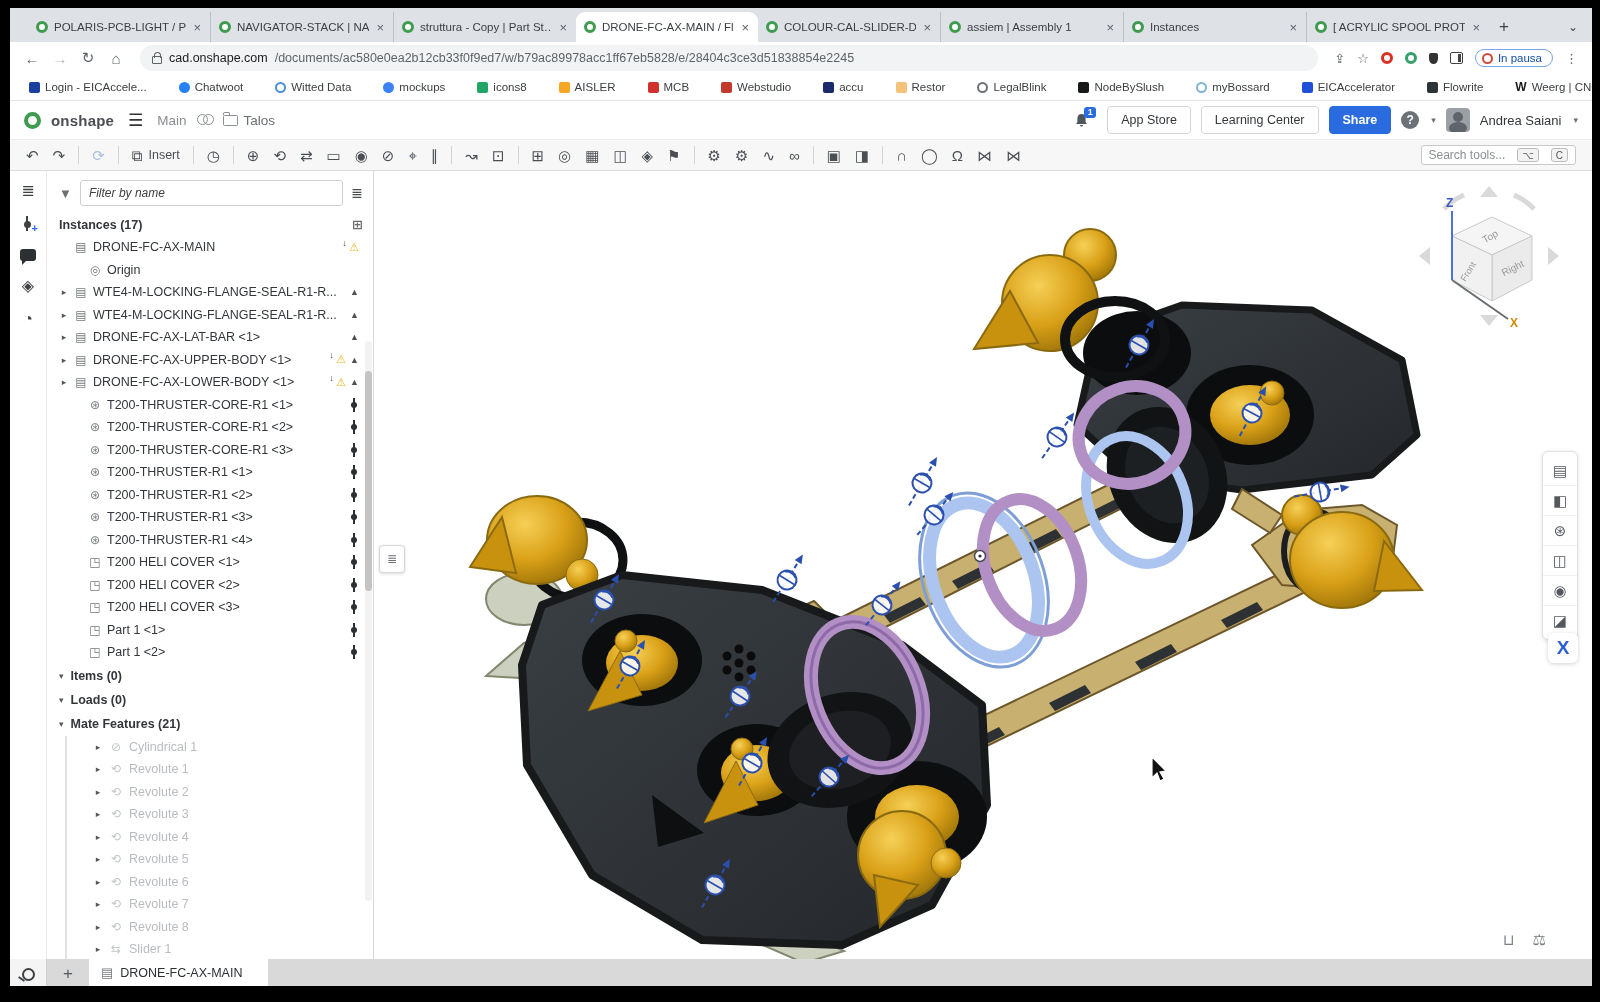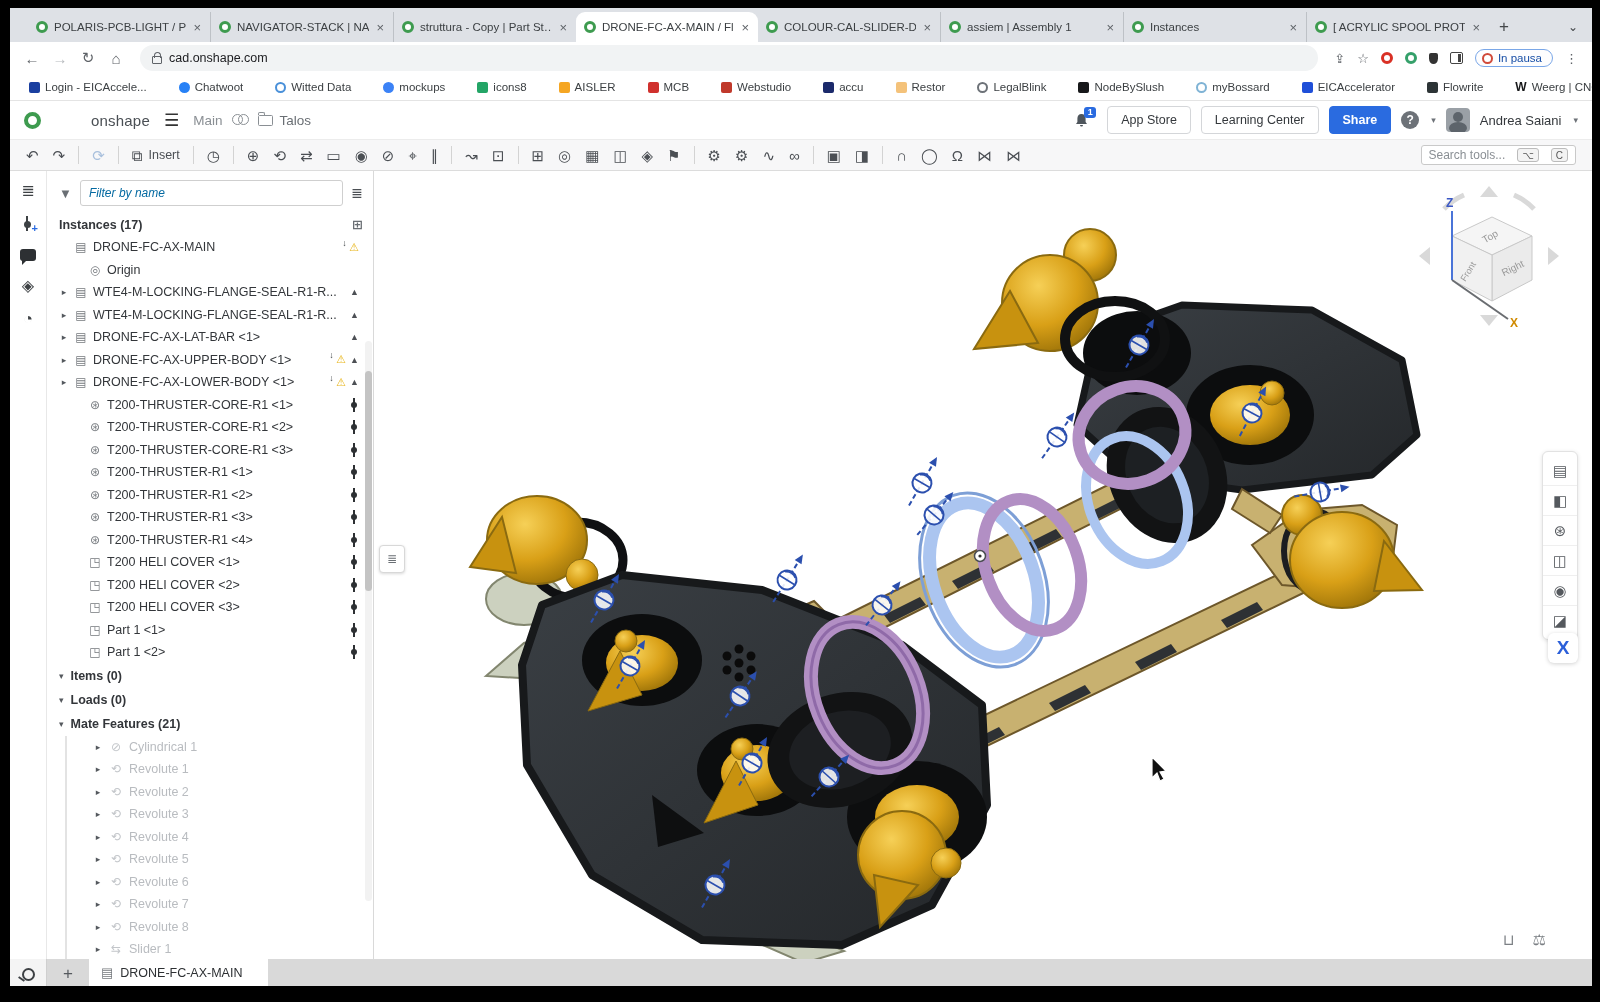--- a/index.html
+++ b/index.html
@@ -48,21 +48,21 @@
   .bico.ci{border-radius:50%;}
   .bico.ring{border-radius:50%;border:2.5px solid;box-sizing:border-box;background:#fff!important;}
   .bico.lt{font-weight:bold;font-size:12px;line-height:11px;width:auto;}
   .bmmore{margin-left:auto;color:#5f6368;font-size:13px;padding:0 8px;}
   .altri{display:flex;align-items:center;gap:6px;color:#3c4043;padding-right:4px;white-space:nowrap;}
   .folder{width:13px;height:9px;border:1.5px solid #8a8f94;border-radius:1.5px;position:relative;display:inline-block;}
   .folder::before{content:'';position:absolute;top:-3.5px;left:-1px;width:5px;height:2px;border:1.5px solid #8a8f94;border-bottom:none;border-radius:2px 2px 0 0;}
   
   .oheader{height:38px;background:#fff;display:flex;align-items:center;padding:0 14px;gap:10px;border-bottom:1px solid #ececec;}
   .ologo{width:17px;height:17px;border-radius:50%;border:4.5px solid #3e9b4f;box-sizing:border-box;}
-  .obrand{font-size:15px;color:#4a4f54;font-weight:400;letter-spacing:.2px;margin-right:4px;margin-left:40px;}
+  .obrand{font-size:15px;color:#4a4f54;font-weight:700;letter-spacing:.2px;margin-right:4px;}
   .hamb{font-size:17px;color:#333;margin-right:2px;}
   .otitle{font-size:17px;font-weight:bold;color:#26282b;white-space:nowrap;letter-spacing:-.2px;}
   .oworkspace{font-size:13.5px;color:#8a8f94;margin-left:2px;}
   .linkico{position:relative;width:16px;height:12px;display:inline-block;}
   .linkico::before,.linkico::after{content:'';position:absolute;width:9px;height:9px;border:1.8px solid #8a8f94;border-radius:50%;top:0;}
   .linkico::before{left:0;} .linkico::after{left:6px;}
   .ofolder{display:flex;align-items:center;gap:6px;color:#6a6f74;font-size:13.5px;}
   .hspacer{flex:1;}
   .bell{position:relative;width:15px;height:15px;margin-right:8px;}
   .bell svg{display:block;}
@@ -96,21 +96,21 @@
   .bubble::after{content:'';position:absolute;left:2px;bottom:-4px;border:3px solid transparent;border-top-color:#2d3033;border-left-color:#2d3033;}
   .mateplus{position:relative;width:14px;height:16px;}
   .mateplus .pinbar{position:absolute;left:5px;top:0;width:2px;height:15px;background:#3d4144;}
   .mateplus .pinbar::after{content:'';position:absolute;left:-2.5px;top:5px;width:7px;height:7px;border-radius:50%;background:#3d4144;}
   .mateplus .plus{position:absolute;right:-3px;bottom:-2px;color:#2a6be0;font-size:11px;font-weight:bold;}
   
   .lpanel{width:326px;background:#fff;border-right:1px solid #d9d9d9;position:relative;flex:none;overflow:hidden;}
   .filterrow{display:flex;align-items:center;gap:8px;padding:9px 10px 7px 12px;}
   .funnel{color:#6a6f74;font-size:13px;}
   .filterinput{flex:1;border:1px solid #cfcfcf;border-radius:3px;height:24px;display:flex;align-items:center;
-               padding:0 8px;font-size:12px;color:#0369a1;font-style:italic;background:#fff;text-align:center;}
+               padding:0 8px;font-size:12px;color:#404040;font-style:italic;background:#fff;text-align:center;}
   .listico{color:#4b4f54;font-size:14px;}
   .sechdr{display:flex;align-items:center;padding:4px 10px 4px 12px;font-size:12.5px;font-weight:bold;color:#33363a;}
   .addfold{margin-left:auto;color:#6a6f74;font-size:13px;}
   #tree{font-size:12.5px;color:#33363a;}
   .trow{display:flex;align-items:center;height:22.5px;padding-left:12px;gap:5px;}
   .trow .chev{width:10px;color:#55595e;font-size:9px;flex:none;text-align:center;}
   .trow .ticon{width:14px;color:#75797e;font-size:12px;flex:none;text-align:center;}
   .trow .tlbl{white-space:nowrap;overflow:hidden;flex:1;text-overflow:ellipsis;}
   .badges{display:flex;align-items:center;gap:4px;padding-right:14px;flex:none;}
   .upd{color:#e8b61e;font-size:11px;position:relative;}
@@ -204,20 +204,21 @@
   </div>
 
   <div class="navbar">
     <span class="nbtn">←</span>
     <span class="nbtn dim">→</span>
     <span class="nbtn">↻</span>
     <span class="nbtn">⌂</span>
     <div class="urlpill">
       <span class="lock"></span>
       <span class="dom">cad.onshape.com</span>
+        <span class="pth">/documents/ac580e0ea2b12cb33f0f9ed7/w/b79ac89978acc1ff67eb5828/e/28404c3ce3d51838854e2245</span>
     </div>
     <span class="ricon">⇪</span>
     <span class="ricon">☆</span>
     <span class="extring"></span>
     <span class="extons"></span>
     <span class="extpin"></span>
     <span class="extwin"></span>
     <span class="pausepill">
       <span class="pdot"></span>
       <span>In pausa</span>

